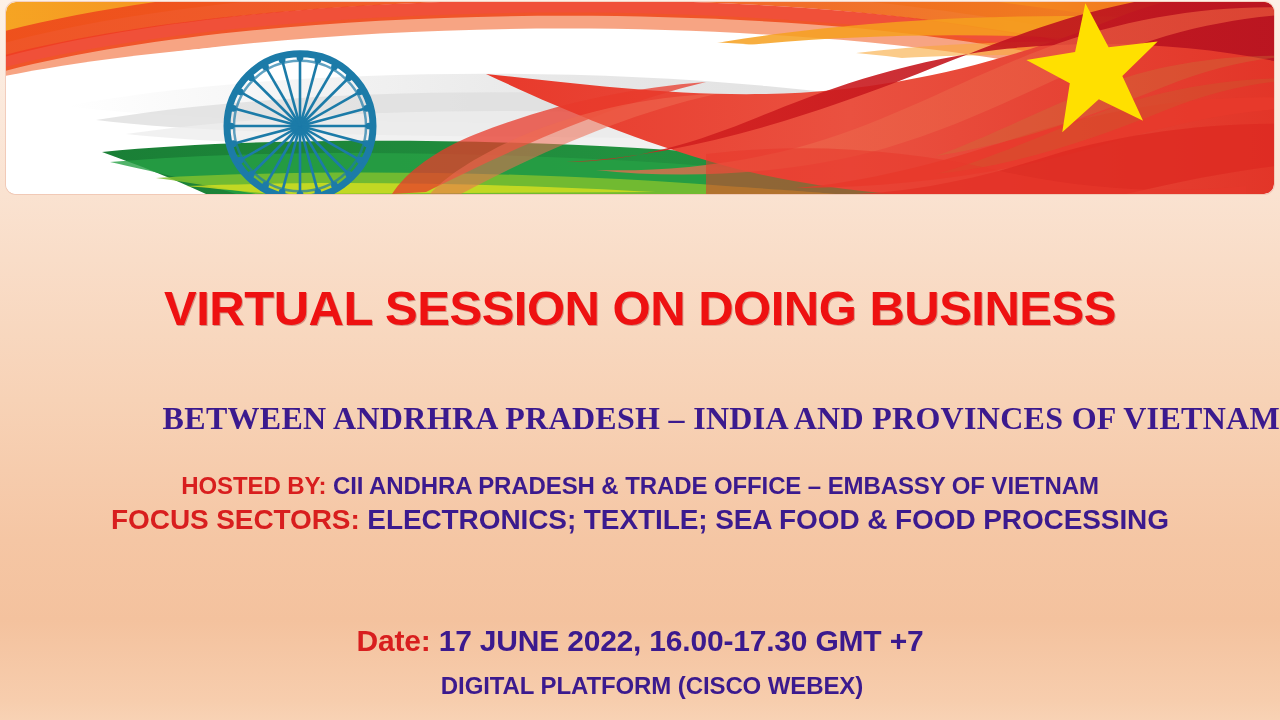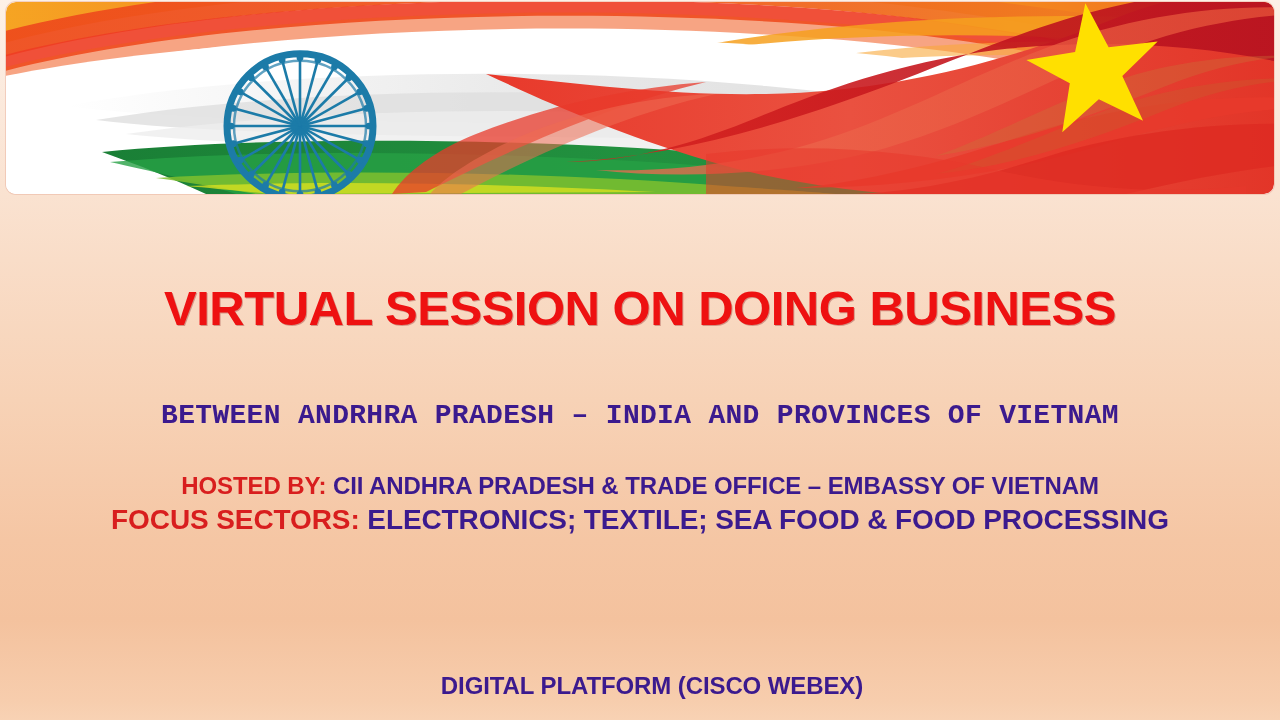--- a/index.html
+++ b/index.html
@@ -53,24 +53,25 @@
   #title {
     position:absolute; top:88px; left:0;
     font-size:49px; font-weight:bold;
     letter-spacing:-.5px;
     color:#ee1111;
     text-shadow:1px 1px 0 rgba(140,20,20,.35);
   }
 
   #subtitle {
     position:absolute; top:208px; left:0;
-    font-family:Liberation Mono, monospace;
-    font-size:28px; font-weight:bold;
+    font-family:Liberation Serif, serif;
+    font-size:32px; font-weight:bold;
     color:#3b1a8e;
     letter-spacing:.3px;
+    text-align:right;
   }
 
   #hosted {
     position:absolute; top:280px; left:0;
     font-size:24px; font-weight:bold;
     letter-spacing:-.1px;
   }
   #focus {
     position:absolute; top:312px; left:0;
     font-size:28px; font-weight:bold;
@@ -248,17 +249,21 @@
     <div class="ln" id="hosted">
       <span class="lbl-red">HOSTED BY:</span>
       <span class="val-blue">CII ANDHRA PRADESH &amp; TRADE OFFICE – EMBASSY OF VIETNAM</span>
     </div>
 
     <div class="ln" id="focus">
       <span class="lbl-red">FOCUS SECTORS:</span>
       <span class="val-blue">ELECTRONICS; TEXTILE; SEA FOOD &amp; FOOD PROCESSING</span>
     </div>
 
+    <div class="ln" id="date">
+      <span class="lbl-red">Date:</span>
+      <span class="val-blue">17 JUNE 2022, 16.00-17.30 GMT +7</span>
+    </div>
 
     <div class="ln" id="platform">DIGITAL PLATFORM (CISCO WEBEX)</div>
 
   </div>
 </div>
 
 </body></html>

